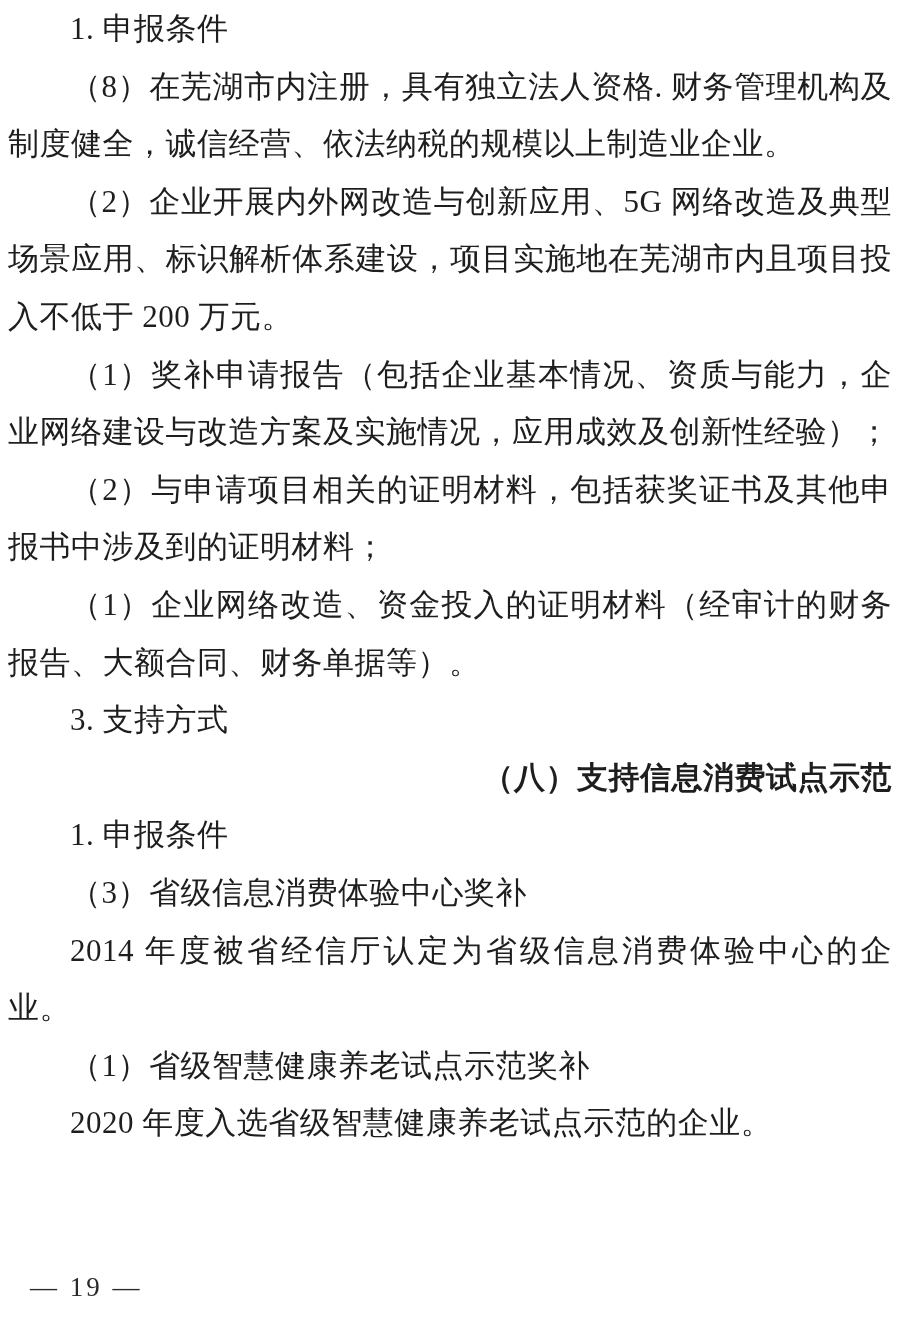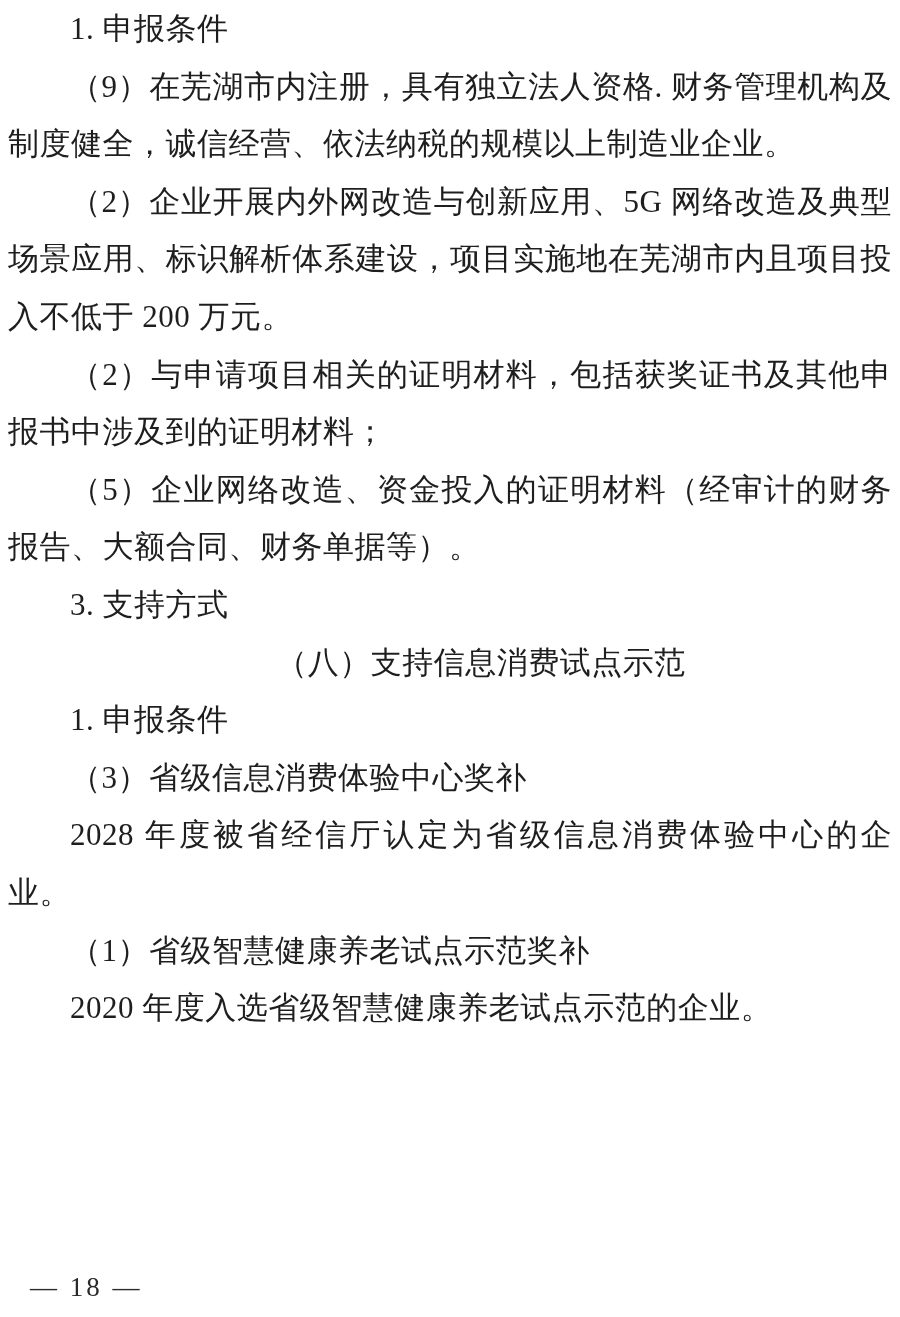--- a/index.html
+++ b/index.html
@@ -26,45 +26,46 @@
   p.para {
     margin: 0;
     font-size: 31px;
     line-height: 57.6px;
     letter-spacing: 0.5px;
     text-align: justify;
     text-indent: 2em;
     word-break: break-all;
   }
   p.para.heading {
-    font-weight: 400;
-    text-align: center;
+    font-weight: 700;
+    text-align: right;
   }
   .footer {
     position: absolute;
     left: 30px;
     bottom: 14px;
     font-size: 27px;
     letter-spacing: 3px;
     color: #2a2a2a;
     white-space: nowrap;
   }
 </style>
 </head>
 <body style="background: rgb(255, 255, 255); color: rgb(30, 30, 30);">
 
 <div class="page">
   <div class="content" id="paragraphs">
       <p class="para">1.  申报条件</p>
-      <p class="para">（9）在芜湖市内注册，具有独立法人资格. 财务管理机构及制度健全，诚信经营、依法纳税的规模以上制造业企业。</p>
+      <p class="para">（8）在芜湖市内注册，具有独立法人资格. 财务管理机构及制度健全，诚信经营、依法纳税的规模以上制造业企业。</p>
       <p class="para">（2）企业开展内外网改造与创新应用、5G 网络改造及典型场景应用、标识解析体系建设，项目实施地在芜湖市内且项目投入不低于 200 万元。</p>
+      <p class="para">（1）奖补申请报告（包括企业基本情况、资质与能力，企业网络建设与改造方案及实施情况，应用成效及创新性经验）；</p>
       <p class="para">（2）与申请项目相关的证明材料，包括获奖证书及其他申报书中涉及到的证明材料；</p>
-      <p class="para">（5）企业网络改造、资金投入的证明材料（经审计的财务报告、大额合同、财务单据等）。</p>
+      <p class="para">（1）企业网络改造、资金投入的证明材料（经审计的财务报告、大额合同、财务单据等）。</p>
       <p class="para">3.  支持方式</p>
       <p class="para heading">（八）支持信息消费试点示范</p>
       <p class="para">1.  申报条件</p>
       <p class="para">（3）省级信息消费体验中心奖补</p>
-      <p class="para">2028 年度被省经信厅认定为省级信息消费体验中心的企业。</p>
+      <p class="para">2014 年度被省经信厅认定为省级信息消费体验中心的企业。</p>
       <p class="para">（1）省级智慧健康养老试点示范奖补</p>
       <p class="para">2020 年度入选省级智慧健康养老试点示范的企业。</p>
     </div>
-  <div class="footer">— 18 —</div>
+  <div class="footer">— 19 —</div>
 </div>
 
 </body></html>

